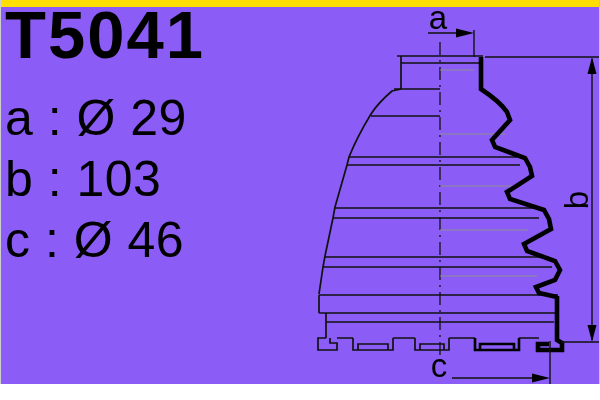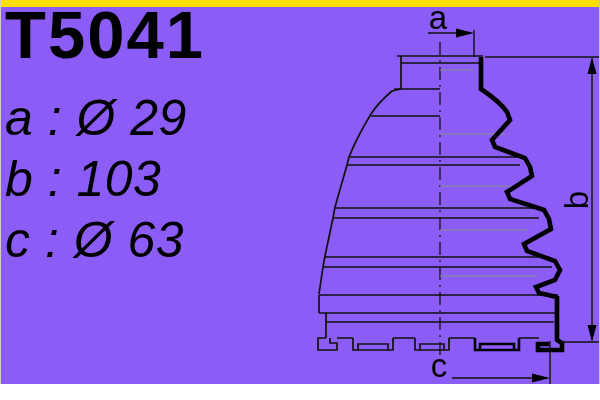--- a/index.html
+++ b/index.html
@@ -14,39 +14,38 @@
   .bar-bottom{top:387px;height:12px;border-bottom:1px solid #b5b5b5;}
   .part-number{
     position:absolute;left:4px;top:2px;
     font-size:67px;font-weight:bold;letter-spacing:2px;line-height:66px;
     white-space:nowrap;
   }
   .specs{position:absolute;left:4px;top:88px;}
   .spec-row{
     font-size:50px;font-weight:400;line-height:61px;white-space:nowrap;
     letter-spacing:0.5px;
-    font-style:italic;
   }
   .drawing{position:absolute;left:300px;top:0;}
   .dim-text{font-family:"Liberation Sans", sans-serif;font-size:33px;fill:#000;}
 </style>
 </head>
 <body>
 
 <div id="screen">
 
   <div class="bar bar-top"></div>
   <div class="bar bar-bottom"></div>
 
   <div class="part-number">T5041</div>
 
   <div class="specs">
     <div class="spec-row">a : Ø 29</div>
     <div class="spec-row">b : 103</div>
-    <div class="spec-row">c : Ø 63</div>
+    <div class="spec-row">c : Ø 46</div>
   </div>
 
   <svg class="drawing" width="300" height="400" viewBox="300 0 300 400">
 
     <line x1="439" y1="42" x2="439" y2="366" stroke="#111" stroke-width="1.3" stroke-dasharray="13 5 2 5"></line>
 
     <g stroke="#111" stroke-width="1.7" fill="none" stroke-linejoin="miter">
       <path d="M396,56 H482 M400,63 H478 M400,56 V89"></path>
       <path d="M400,89 L391,91 Q377,103 370,114 Q356,137 348,157 L346,165 L334,207 L332,218 L324,256 L322,267 L318,294"></path>
       <path d="M393,89 H439 M370,116 H439 M348,157 H439 M346,165 H439 M334,208 H439 M332,218 H439 M324,257 H439 M322,267 H439"></path>

